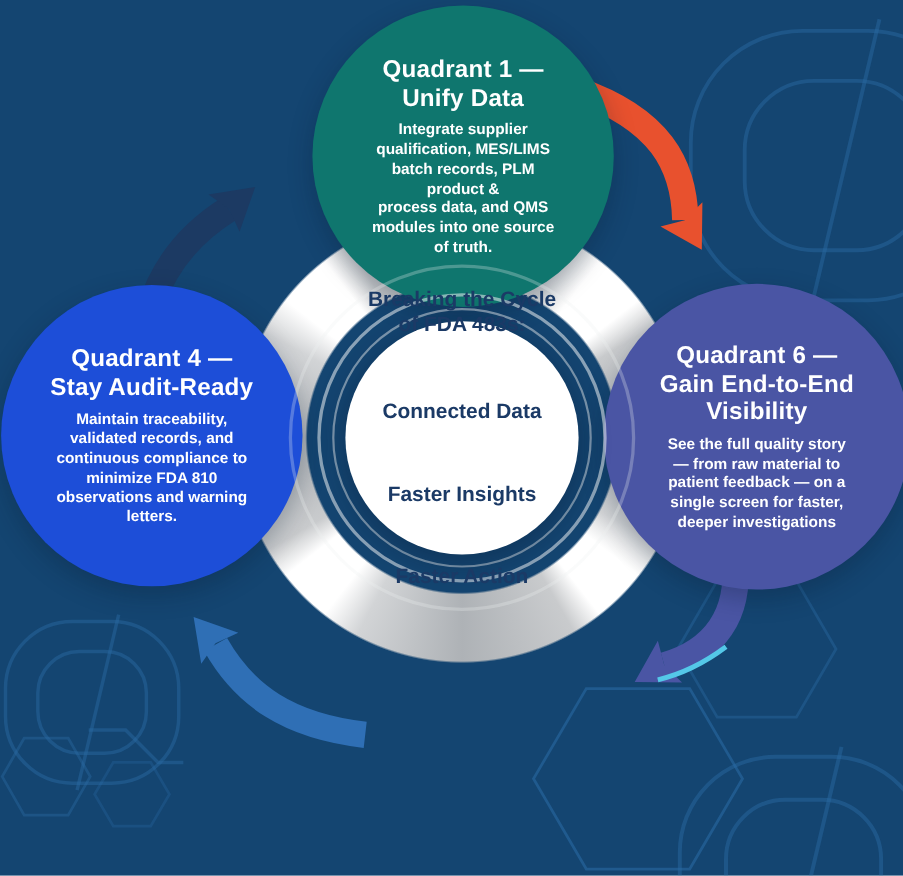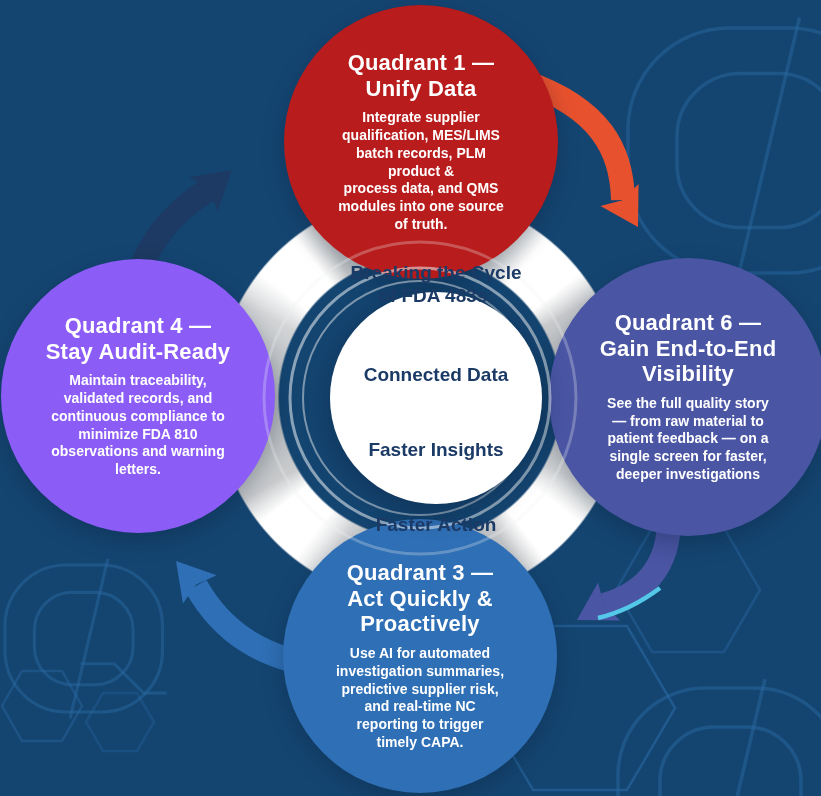--- a/index.html
+++ b/index.html
@@ -30,21 +30,21 @@
     box-shadow:0 8px 22px rgba(8,24,48,.28);
   }
   .quad .title{font-weight:bold;font-size:22px;line-height:1.16;white-space:pre-line;letter-spacing:.2px;}
   .quad .body{font-weight:bold;font-size:14px;line-height:1.27;white-space:pre-line;margin-top:8px;}
   .q1{left:284px;top:5px;}
   .q2{left:549px;top:258px;width:278px;height:278px;}
   .q3{left:283px;top:519px;}
   .q4{left:1px;top:259px;}
 
   .center-circle{
-    position:absolute;left:330px;top:292px;width:212px;height:212px;border-radius:50%;
+    position:absolute;left:314px;top:292px;width:212px;height:212px;border-radius:50%;
     display:flex;flex-direction:column;align-items:center;justify-content:center;text-align:center;
     box-shadow:0 6px 28px rgba(8,24,48,.38);
   }
   .center-circle .ctitle{font-weight:bold;font-size:19px;line-height:1.22;white-space:pre-line;margin-bottom:9px;}
   .center-circle .step{font-weight:bold;font-size:19px;line-height:1.15;margin-top:48px;}
   .center-circle .chev{margin:3px 0 2px 0;}
 </style>
 </head>
 <body>
 
@@ -100,53 +100,42 @@
       <path d="M332,668 C262,660 222,632 196,586" fill="none" stroke-width="24" stroke="#2F6FB5"></path>
       <polygon points="0,0 -37,-22 -31,0 -37,22" transform="translate(176,561) rotate(230)" fill="#2F6FB5"></polygon>
     </g>
 
     <g>
       <path d="M128,335 C130,265 160,220 208,190" fill="none" stroke-width="24" stroke="#1C3A63"></path>
       <polygon points="0,0 -37,-22 -31,0 -37,22" transform="translate(232,170) rotate(-40)" fill="#1C3A63"></polygon>
     </g>
   </svg>
 
-  <div class="quad q1" style="background: #b91c1c; text-align: center;">
+  <div class="quad q1" style="background: #0f766e; text-align: center;">
     <div class="title">Quadrant 1 —
 Unify Data</div>
     <div class="body">Integrate supplier
 qualification, MES/LIMS
 batch records, PLM
 product &amp;
 process data, and QMS
 modules into one source
 of truth.</div>
   </div>
   <div class="quad q2" style="background: rgb(74, 85, 164);">
     <div class="title">Quadrant 6 —
 Gain End-to-End
 Visibility</div>
     <div class="body">See the full quality story
 — from raw material to
 patient feedback — on a
 single screen for faster,
 deeper investigations</div>
   </div>
-  <div class="quad q3" style="background: rgb(47, 111, 181);">
-    <div class="title">Quadrant 3 —
-Act Quickly &amp;
-Proactively</div>
-    <div class="body">Use AI for automated
-investigation summaries,
-predictive supplier risk,
-and real-time NC
-reporting to trigger
-timely CAPA.</div>
-  </div>
-  <div class="quad q4" style="background: #8b5cf6;">
+  <div class="quad q4" style="background: #1d4ed8;">
     <div class="title">Quadrant 4 —
 Stay Audit-Ready</div>
     <div class="body">Maintain traceability,
 validated records, and
 continuous compliance to
 minimize FDA 810
 observations and warning
 letters.</div>
   </div>
 

